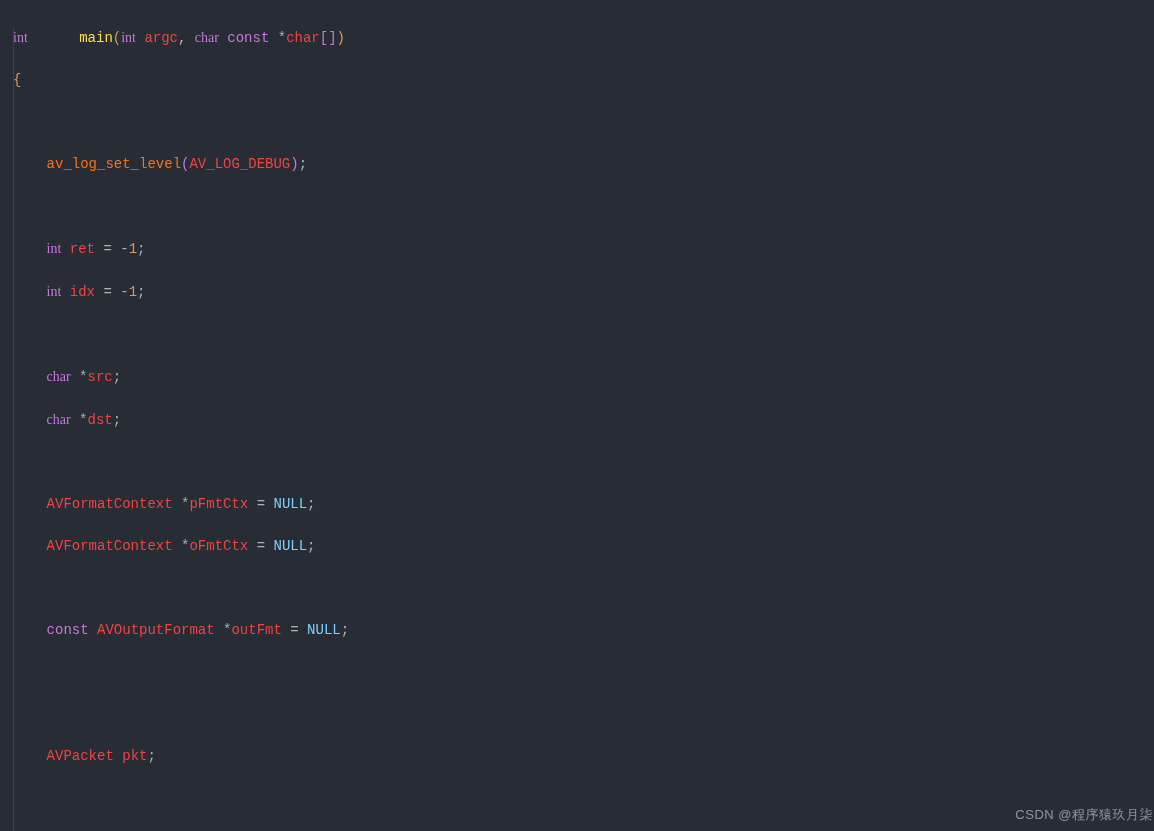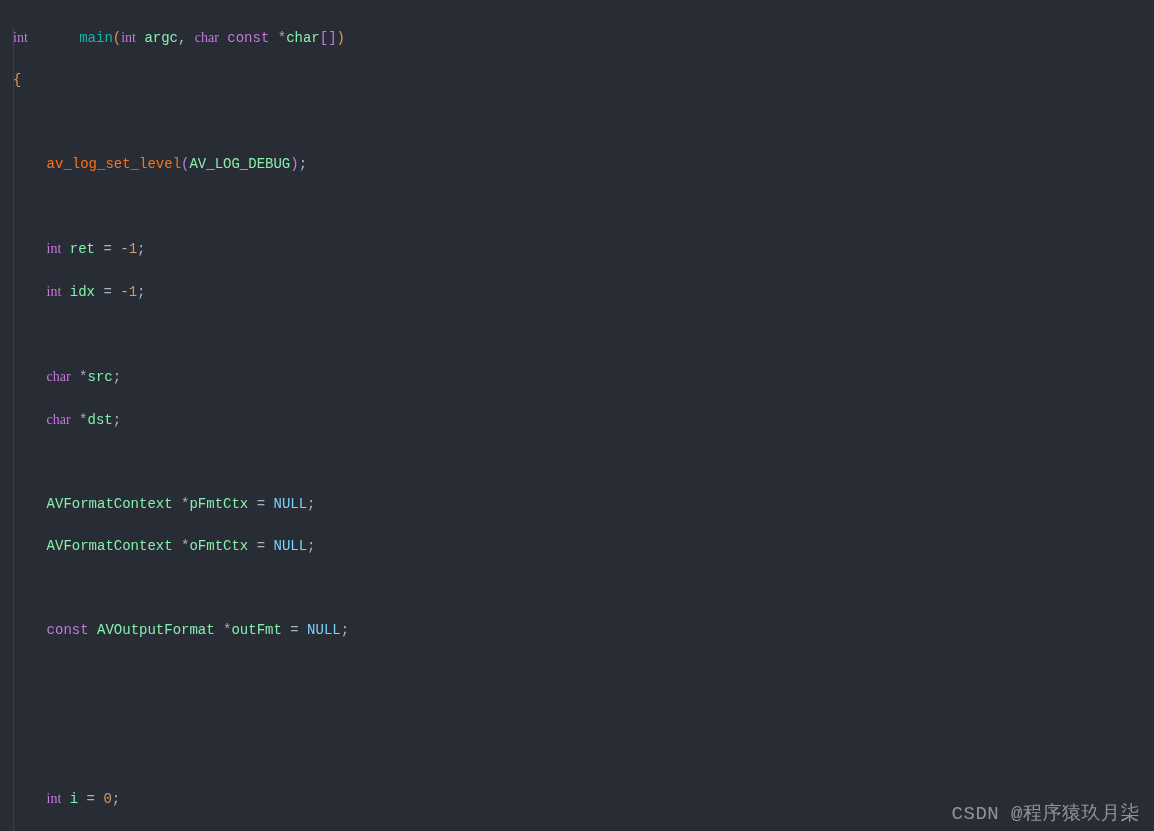--- a/index.html
+++ b/index.html
@@ -22,35 +22,35 @@
   position: absolute;
   width: 1px;
   background: #3b4048;
   top: 27px;
   bottom: 0;
 }
 .ig1 { left: 13px; }
 .ln { display: block; }
 .kw { color: #c678dd; }
 .ty { color: #c678dd; font-family: Liberation Serif, serif; }
-.fn { color: #14b8a6; padding-left: 43px; }
+.fn { color: #fde047; padding-left: 43px; }
 .fnc { color: #f97316; }
-.var { color: #86efac; }
+.var { color: #ef4444; }
 .op { color: #abb2bf; }
 .br-y { color: #d19a66; }
 .br-m { color: #c678dd; }
 .num { color: #d19a66; }
 .const { color: #7dd3fc; }
 .wm {
   position: absolute;
-  right: 14px;
+  right: 1px;
   bottom: 6px;
   color: rgba(230,230,230,0.55);
-  font-family: Liberation Mono, monospace;
-  font-size: 19px;
+  font-family: Liberation Sans, sans-serif;
+  font-size: 13px;
   letter-spacing: 0.5px;
 }
 </style>
 </head>
 <body>
 
 <div class="indent-guide ig1"></div>
 
 <div class="code-container">
 <span class="ln"><span class="ty">int</span> <span class="fn">main</span><span class="br-y">(</span><span class="ty">int</span> <span class="var">argc</span>, <span class="ty">char</span> <span class="kw">const</span> *<span class="var">char</span><span class="br-m">[]</span><span class="br-y">)</span></span>
@@ -63,20 +63,21 @@
 <span class="ln"> </span>
 <span class="ln">    <span class="ty">char</span> *<span class="var">src</span>;</span>
 <span class="ln">    <span class="ty">char</span> *<span class="var">dst</span>;</span>
 <span class="ln"> </span>
 <span class="ln">    <span class="var">AVFormatContext</span> *<span class="var">pFmtCtx</span> = <span class="const">NULL</span>;</span>
 <span class="ln">    <span class="var">AVFormatContext</span> *<span class="var">oFmtCtx</span> = <span class="const">NULL</span>;</span>
 <span class="ln"> </span>
 <span class="ln">    <span class="kw">const</span> <span class="var">AVOutputFormat</span> *<span class="var">outFmt</span> = <span class="const">NULL</span>;</span>
 <span class="ln"> </span>
 <span class="ln"> </span>
+<span class="ln">    <span class="var">AVPacket</span> <span class="var">pkt</span>;</span>
 <span class="ln"> </span>
 <span class="ln">    <span class="ty">int</span> <span class="var">i</span> = <span class="num">0</span>;</span>
 
 
 
 
 
 
 
 

